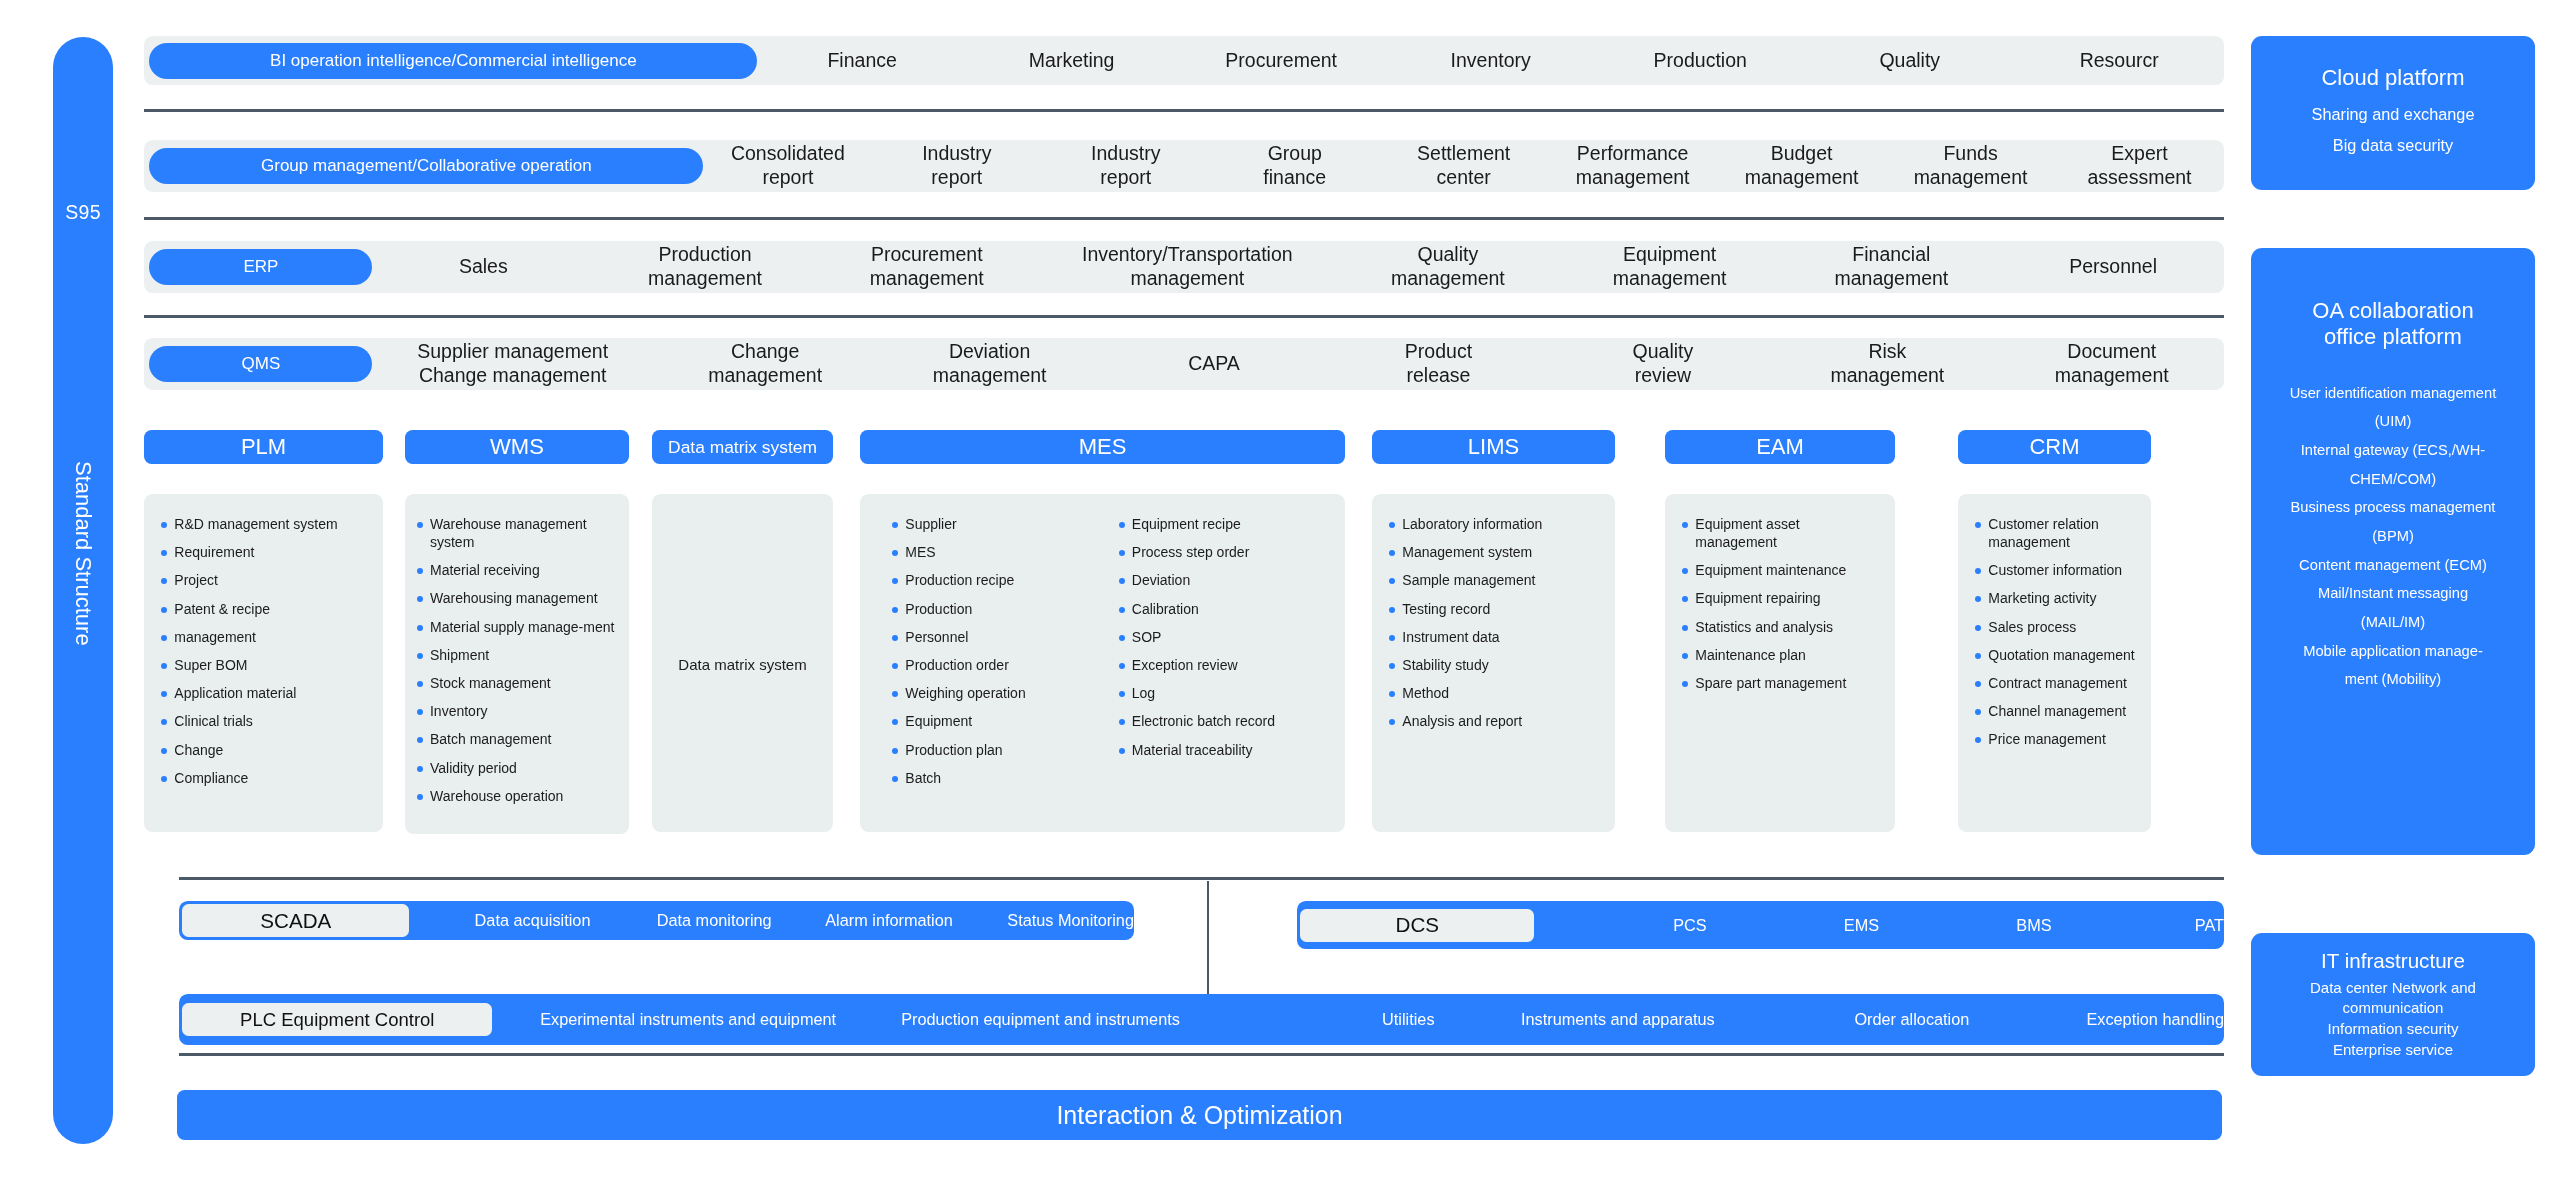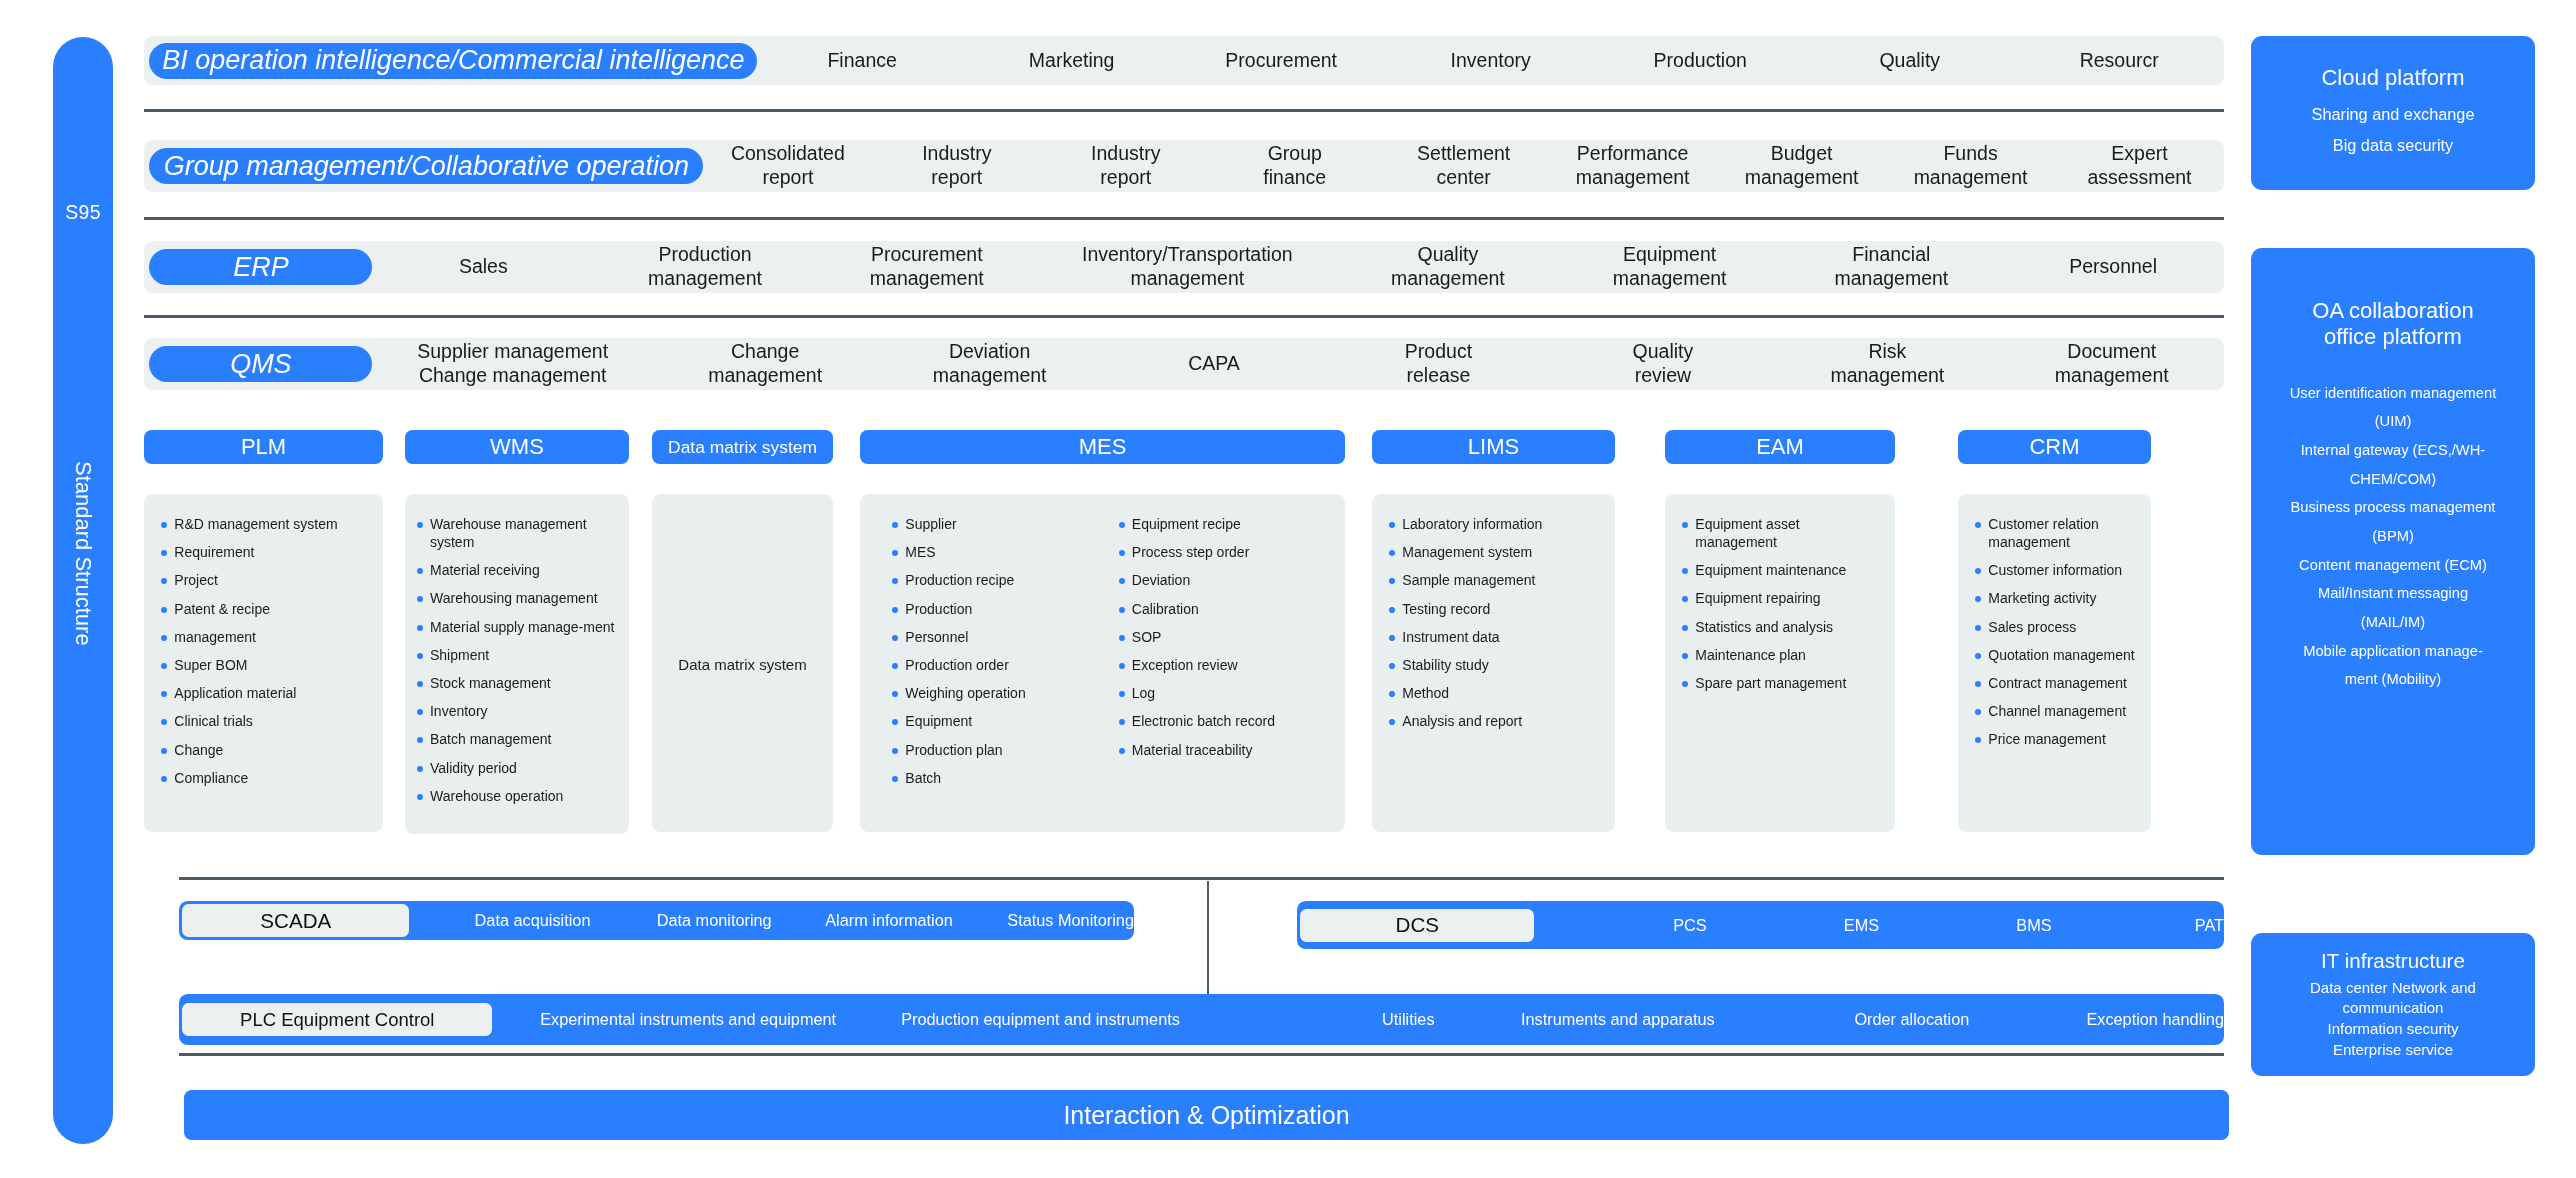--- a/index.html
+++ b/index.html
@@ -30,21 +30,21 @@
 
   
   .band {
     position: absolute;
     background: #ecf0f1; border-radius: 8.7px;
     display: flex; align-items: center;
   }
   .band-pill {
     background: #2a7fff; color: #fff; border-radius: 18.5px;
     display: flex; align-items: center; justify-content: center;
-    font-size: 27px; flex: none; height: 36px; font-style: italic;
+    font-size: 17px; flex: none; height: 36px;
   }
   .band-items { flex: 1; display: flex; align-items: center; height: 100%; }
   .band-item {
     flex: 1; text-align: center; color: #1b1b1b; font-size: 19.5px;
     line-height: 1.22; white-space: pre-line;
   }
 
   .hr {
     position: absolute; height: 2.7px; background: #4b5a66;
   }
@@ -382,16 +382,16 @@
     <div class="items">
       <span style="flex:1.35">Experimental instruments and equipment</span>
       <span style="flex:1.35">Production equipment and instruments</span>
       <span>Utilities</span>
       <span style="flex:1.1">Instruments and apparatus</span>
       <span>Order allocation</span>
       <span>Exception handling</span>
     </div>
   </div>
 
-  <div class="footer" style="left:184px; top:1090px; width:2045px; height:50px;">Interaction &amp; Optimization</div>
+  <div class="footer" style="left:177px; top:1090px; width:2045px; height:50px;">Interaction &amp; Optimization</div>
 
 </div>
 
 
 </body></html>

